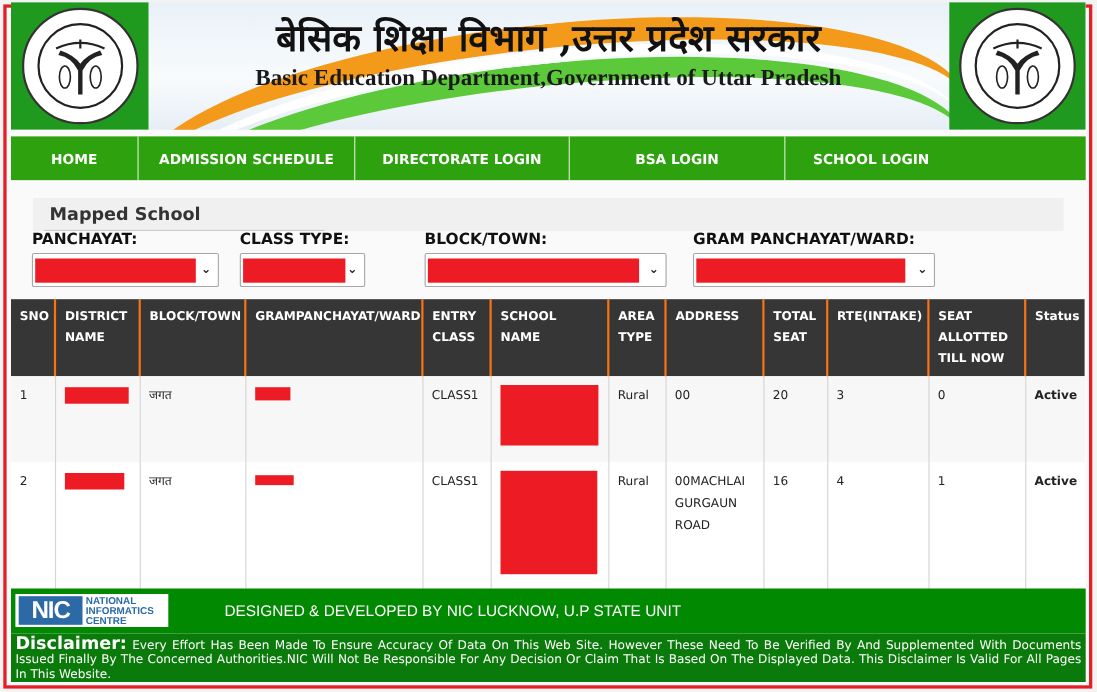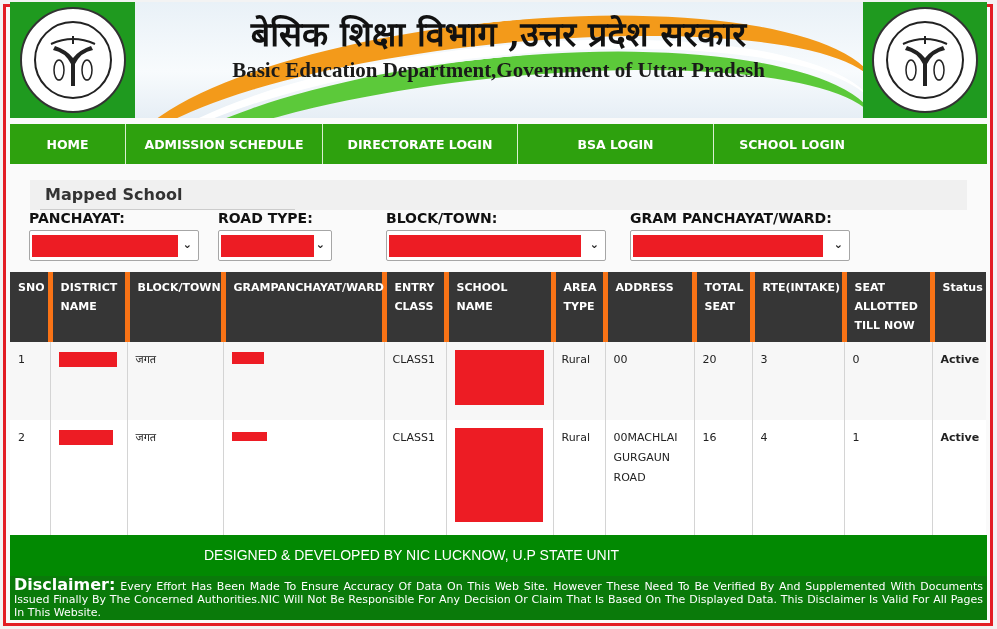--- a/index.html
+++ b/index.html
@@ -82,21 +82,21 @@
   }
 
   
   table.grid {
     position: absolute; left: 0; top: 108px; width: 976px; border-collapse: collapse;
     font-size: 11px; table-layout: fixed;
   }
   table.grid th {
     background: #363636; color: #fff; text-align: left; vertical-align: top;
     font-weight: bold; font-size: 11px; line-height: 19px; padding: 6px 8px;
-    border-right: 5px solid #f97316; height: 70px;
+    border-right: 2px solid #f97316; height: 70px;
   }
   table.grid td {
     vertical-align: top; padding: 8px 8px; color: #222; line-height: 20px;
     border-right: 1px solid #d4d4d4; font-size: 11px; font-family: "DejaVu Sans", sans-serif;
   }
   table.grid tr.r1 td { background: #f7f7f7; height: 68px; }
   table.grid tr.r2 td { background: #ffffff; height: 110px; border-bottom: 1px solid #d4d4d4; }
   table.grid td:last-child, table.grid th:last-child { border-right: none; }
   .redact-bar { display: inline-block; background: #ed1c24; }
   .status-active { color: #1a7d1a; font-weight: bold; }
@@ -180,21 +180,21 @@
 
   <div class="filter" style="left:19px; width:170px;">
     <div class="filter-label">PANCHAYAT:</div>
     <div class="select" style="width:170px;">
       <span class="redact" style="width:146px;"></span>
       <span class="chev">⌄</span>
     </div>
   </div>
 
   <div class="filter" style="left:208px; width:114px;">
-    <div class="filter-label">ROAD TYPE:</div>
+    <div class="filter-label">CLASS TYPE:</div>
     <div class="select" style="width:114px;">
       <span class="redact" style="width:93px;"></span>
       <span class="chev">⌄</span>
     </div>
   </div>
 
   <div class="filter" style="left:376px; width:220px;">
     <div class="filter-label">BLOCK/TOWN:</div>
     <div class="select" style="width:220px;">
       <span class="redact" style="width:192px;"></span>
@@ -268,17 +268,25 @@
         <td>16</td>
         <td>4</td>
         <td>1</td>
         <td class="status-active">Active</td>
       </tr>
     </tbody>
   </table>
 </div>
 
 <div class="footer-top">
+  <div class="nic-logo">
+    <div class="nic-mark">NIC</div>
+    <div class="nic-text">
+      <div>NATIONAL</div>
+      <div>INFORMATICS</div>
+      <div>CENTRE</div>
+    </div>
+  </div>
   <div class="footer-credit">DESIGNED &amp; DEVELOPED BY NIC LUCKNOW, U.P STATE UNIT</div>
 </div>
 <div class="footer-disclaimer">
   <b>Disclaimer:</b><span> Every Effort Has Been Made To Ensure Accuracy Of Data On This Web Site. However These Need To Be Verified By And Supplemented With Documents Issued Finally By The Concerned Authorities.NIC Will Not Be Responsible For Any Decision Or Claim That Is Based On The Displayed Data. This Disclaimer Is Valid For All Pages In This Website.</span>
 </div>
 
 </body></html>

